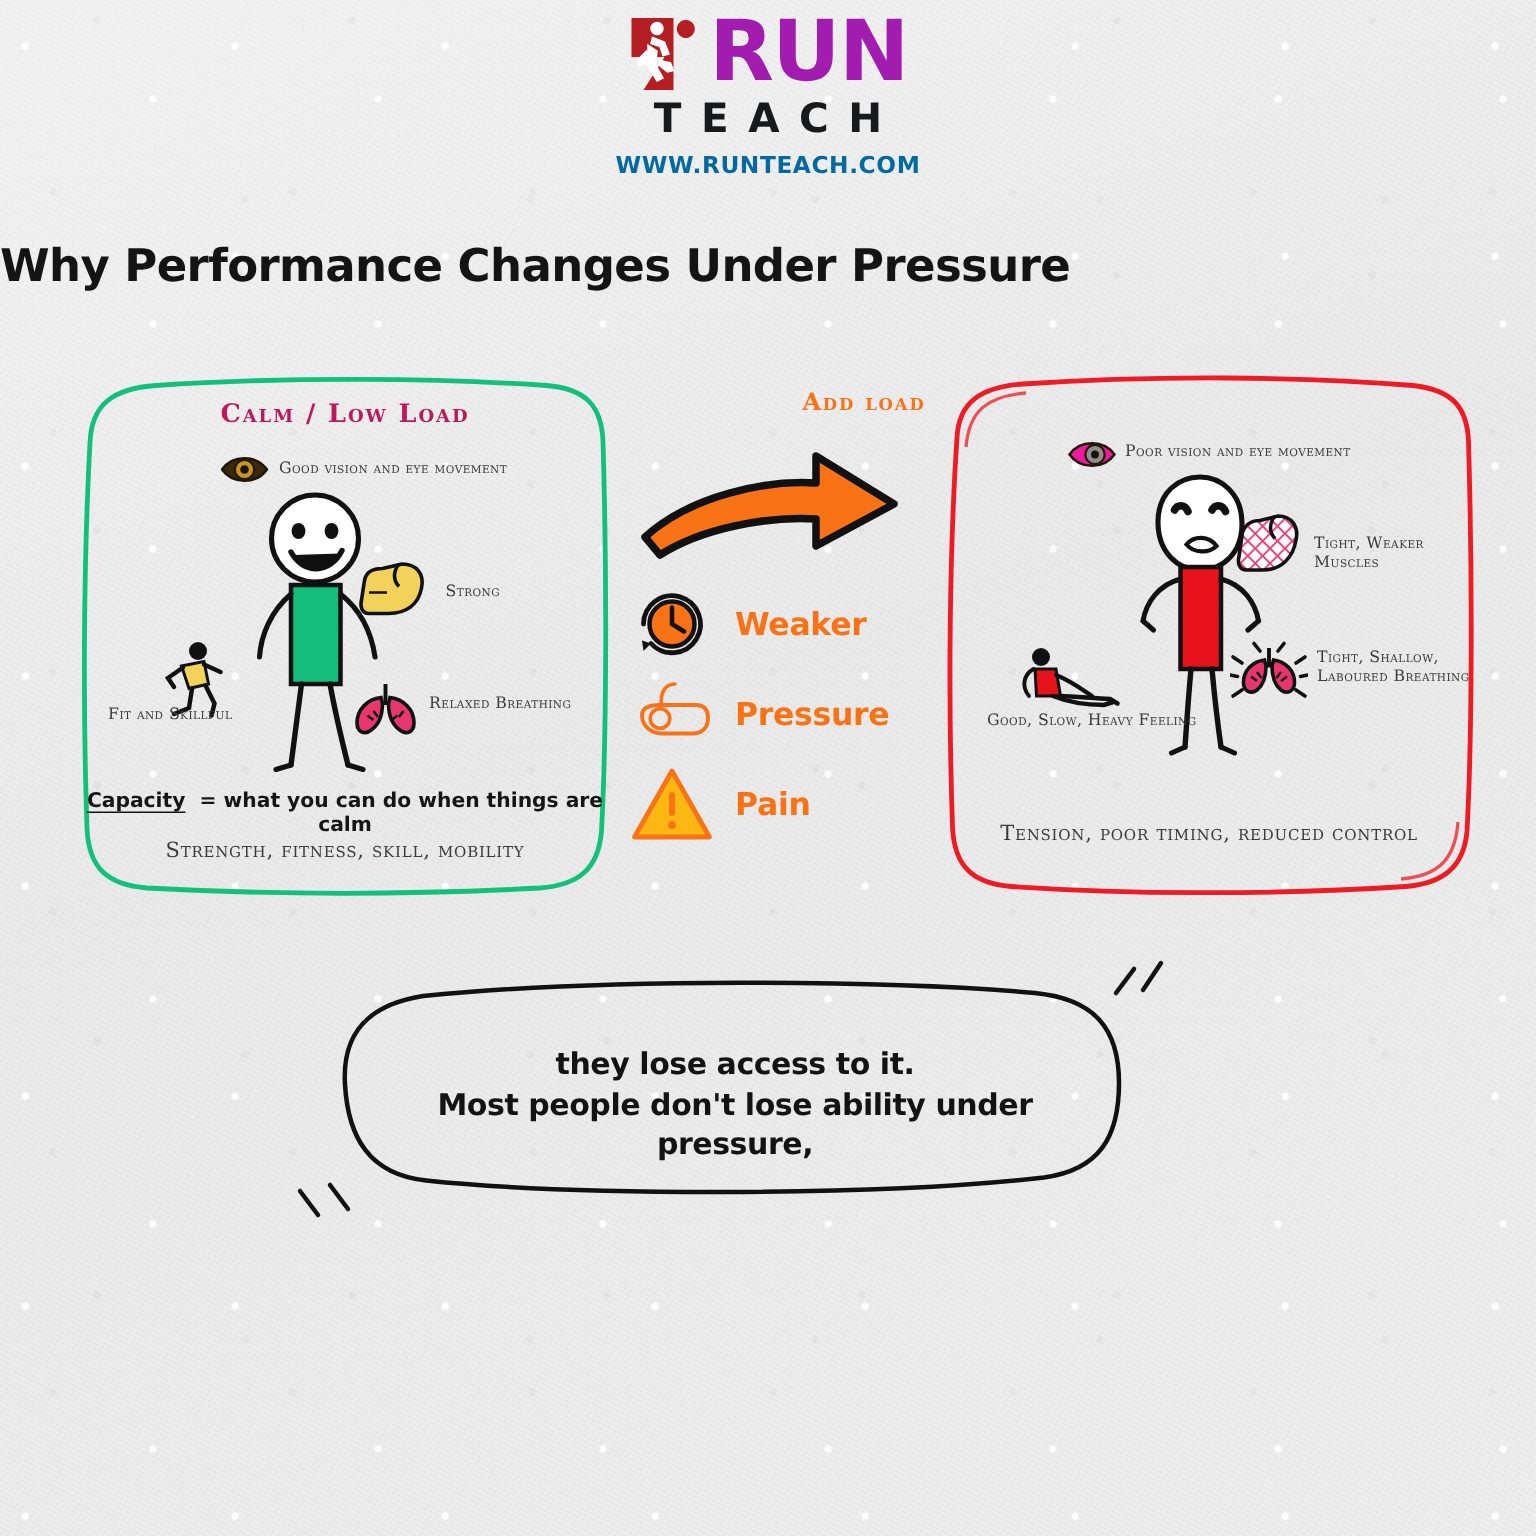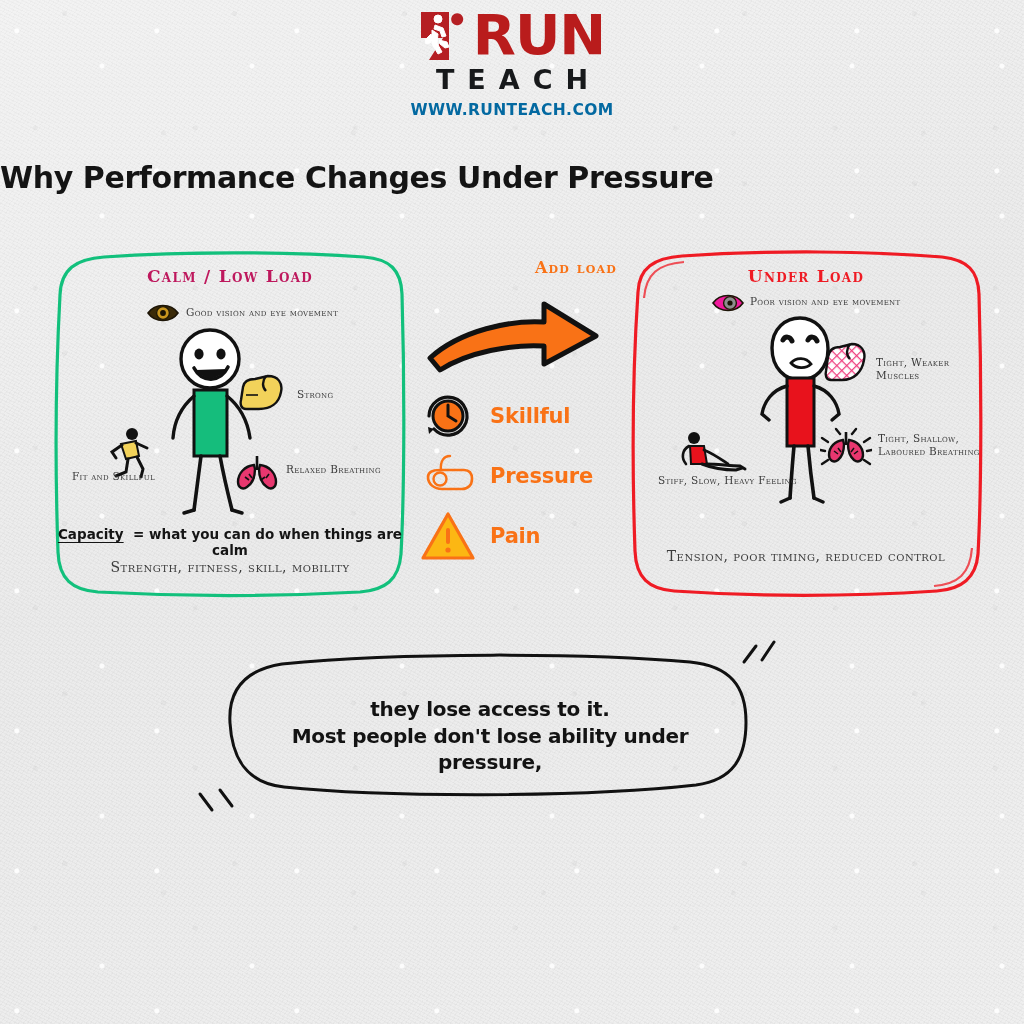--- a/index.html
+++ b/index.html
@@ -25,21 +25,21 @@
     background-size:140px 140px,170px 170px,150px 150px,190px 190px,160px 160px,7px 7px,9px 9px,100% 100%;
     z-index:0;
   }
 
   
   #logo{position:absolute;left:0;right:0;top:8px;text-align:center;}
   .logo-row{display:flex;align-items:center;justify-content:center;gap:2px;}
   .logo-run{
     font-family:"DejaVu Sans", sans-serif;
     font-weight:bold;font-size:56px;letter-spacing:-1px;
-    color:#b91c1c;line-height:.95;
+    color:#a21caf;line-height:.95;
   }
   .logo-teach{
     font-family:"DejaVu Sans", sans-serif;
     font-weight:bold;font-size:27px;letter-spacing:13px;
     color:#17191b;margin-top:2px;padding-left:13px;
   }
   .logo-url{
     font-family:"DejaVu Sans", sans-serif;
     font-weight:bold;font-size:15.5px;letter-spacing:.4px;
     color:#0369a1;margin-top:6px;
@@ -209,21 +209,21 @@
     <path d="M4 62 C35 34 85 24 118 26 L118 8 L170 40 L118 68 L118 50 C86 48 42 56 14 74 Z" fill="#f97216" stroke="#111" stroke-width="5" stroke-linejoin="round"></path>
   </svg>
 
   <div class="load-row" style="top:130px;">
     <svg class="ico" viewBox="0 0 56 56">
       <path d="M9 28 A19 19 0 1 1 14 41" fill="none" stroke="#111" stroke-width="3.2" stroke-linecap="round"></path>
       <path d="M14 41 l-6 -2 l1 7 z" fill="#111"></path>
       <circle cx="28" cy="28" r="15" fill="#f97216" stroke="#111" stroke-width="3"></circle>
       <path d="M28 17 v11 l8 5" fill="none" stroke="#111" stroke-width="3" stroke-linecap="round"></path>
     </svg>
-    <span class="txt">Skillful</span>
+    <span class="txt">Weaker</span>
   </div>
 
   <div class="load-row" style="top:190px;">
     <svg class="ico" viewBox="0 0 56 56">
       <path d="M20 22 L44 22 C50 22 52 26 52 31 C52 37 48 41 42 41 L22 41 C14 41 8 36 8 29 C8 24 13 22 20 22 Z" fill="none" stroke="#f97216" stroke-width="2.6" stroke-linejoin="round"></path>
       <circle cx="20" cy="31" r="6.5" fill="none" stroke="#f97216" stroke-width="2.4"></circle>
       <path d="M21 22 C20 13 24 8 30 8" fill="none" stroke="#f97216" stroke-width="2.4" stroke-linecap="round"></path>
     </svg>
     <span class="txt">Pressure</span>
   </div>
@@ -242,21 +242,20 @@
   <svg class="frame" width="356" height="350" viewBox="0 0 356 350">
     <path d="M10 44 C11 20 26 10 54 8 C142 2 242 3 314 9 C340 12 350 23 351 46
              C354 150 353 252 350 306 C348 330 334 341 309 343
              C216 349 120 348 46 343 C21 341 8 330 7 303
              C4 216 5 118 10 44 Z" fill="none" stroke="#ef1b24" stroke-width="3.2" stroke-linecap="round"></path>
     <path d="M16 50 C18 26 30 16 56 14" fill="none" stroke="#ef1b24" stroke-width="2.2" opacity=".75"></path>
     <path d="M344 300 C342 326 330 336 306 338" fill="none" stroke="#ef1b24" stroke-width="2.2" opacity=".75"></path>
   </svg>
 
   <div class="panel-inner">
-    <div class="panel-title" id="t-load">Under Load</div>
 
     <svg style="position:absolute;left:84px;top:44px;" width="32" height="22" viewBox="0 0 32 22">
       <path d="M1 11 C8 1 24 1 31 11 C24 21 8 21 1 11 Z" fill="#f0199c" stroke="#1c1406" stroke-width="1.6"></path>
       <circle cx="18" cy="11" r="6.4" fill="#8e8e8e" stroke="#221a06" stroke-width="1.4"></circle>
       <circle cx="18" cy="11" r="2.6" fill="#1a1305"></circle>
     </svg>
     <div class="lbl hand" style="left:122px;top:47px;">Poor vision and eye movement</div>
 
     <svg style="position:absolute;left:108px;top:66px;" width="130" height="190" viewBox="0 0 130 190">
       <path d="M36 34 C36 14 50 4 64 4 C78 4 92 15 92 35 C92 55 79 66 64 66 C49 66 36 54 36 34 Z" fill="#ffffff" stroke="#111" stroke-width="3.4"></path>
@@ -285,21 +284,21 @@
     <div class="lbl hand" style="left:248px;top:108px;">Tight, Weaker Muscles</div>
 
     <svg style="position:absolute;left:50px;top:182px;" width="72" height="48" viewBox="0 0 72 48">
       <circle cx="16" cy="8" r="6" fill="#111"></circle>
       <path d="M12 16 L26 16 L29 34 L13 34 Z" fill="#e8121c" stroke="#111" stroke-width="2"></path>
       <path d="M26 20 C36 24 44 30 50 34" stroke="#111" stroke-width="2.8" stroke-linecap="round" fill="none"></path>
       <path d="M28 34 C40 34 52 36 62 36 l5 3" stroke="#111" stroke-width="3" stroke-linecap="round" fill="none"></path>
       <path d="M24 34 C34 38 46 40 58 40 l6 -2" stroke="#111" stroke-width="3" stroke-linecap="round" fill="none"></path>
       <path d="M11 16 C4 20 3 28 8 34" stroke="#111" stroke-width="2.6" fill="none" stroke-linecap="round"></path>
     </svg>
-    <div class="lbl hand" style="left:30px;top:226px;">Stiff, Slow, Heavy Feeling</div>
+    <div class="lbl hand" style="left:30px;top:226px;">Good, Slow, Heavy Feeling</div>
 
     <svg style="position:absolute;left:192px;top:178px;" width="52" height="44" viewBox="0 0 52 44">
       <path d="M26 6 v13" stroke="#111" stroke-width="2.6" fill="none"></path>
       <path d="M23 14 C15 15 9 21 9 29 C9 35 14 37 18 34 C23 30 24 24 24 18 Z" fill="#e8376f" stroke="#111" stroke-width="2.4"></path>
       <path d="M29 14 C37 15 43 21 43 29 C43 35 38 37 34 34 C29 30 28 24 28 18 Z" fill="#e8376f" stroke="#111" stroke-width="2.4"></path>
       <g stroke="#111" stroke-width="2.4" stroke-linecap="round">
         <path d="M8 16 l-6 -4"></path>
           <path d="M5 25 l-5 -1"></path>
           <path d="M8 34 l-6 4"></path>
         <path d="M44 16 l6 -4"></path>

